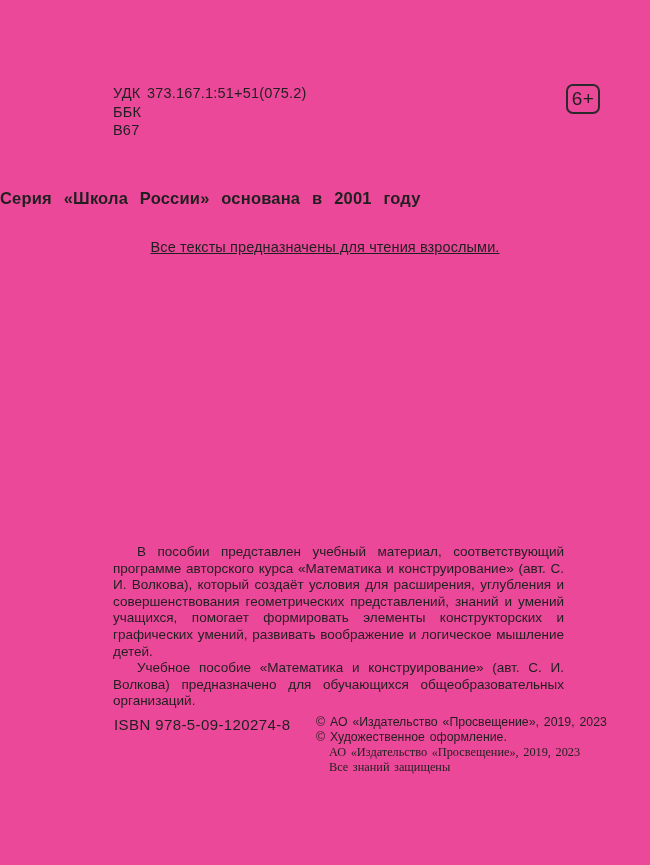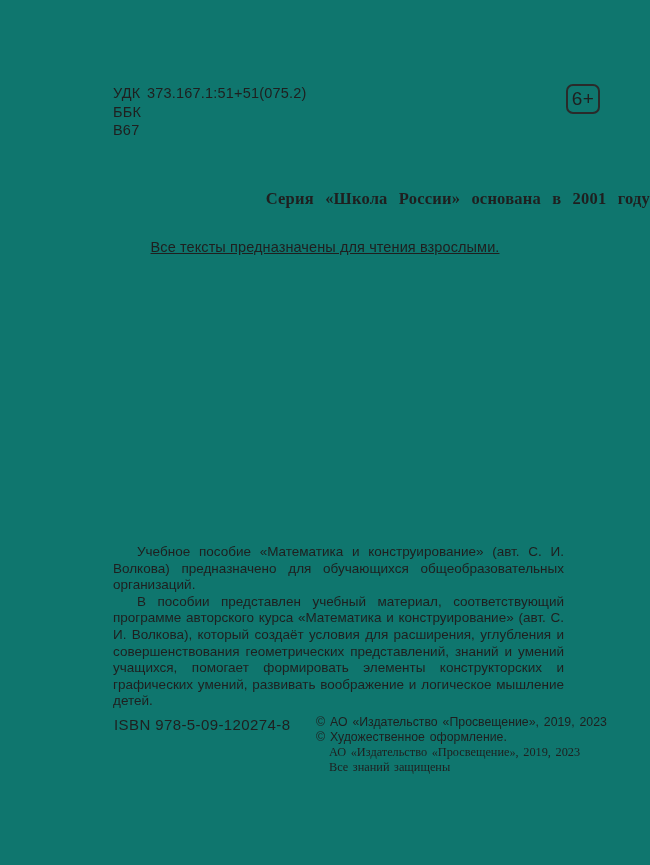--- a/index.html
+++ b/index.html
@@ -4,21 +4,21 @@
 <style>
   html, body {
     margin: 0;
     padding: 0;
     background: #ffffff;
   }
   .page {
     position: relative;
     width: 650px;
     height: 865px;
-    background: #0f766e;
+    background: #ec4899;
     color: #1f1f1f;
     font-family: "Liberation Sans", sans-serif;
     overflow: hidden;
   }
 
   
   .imprint-block {
     position: absolute;
     left: 113px;
     top: 84px;
@@ -46,22 +46,22 @@
     font-weight: 400;
     letter-spacing: 0.5px;
   }
 
   
   .series-note {
     position: absolute;
     left: 0;
     top: 189px;
     width: 100%;
-    text-align: right;
-    font-family: Liberation Serif, serif;
+    text-align: left;
+    font-family: Liberation Sans, sans-serif;
     font-weight: bold;
     font-size: 16.5px;
     word-spacing: 7px;
     letter-spacing: 0.2px;
   }
 
   
   .adult-note {
     position: absolute;
     left: 0;
@@ -123,22 +123,22 @@
     <span>В67</span>
   </div>
 
   <div class="age-badge">6+</div>
 
   <div class="series-note">Серия «Школа России» основана в 2001 году</div>
 
   <div class="adult-note">Все тексты предназначены для чтения взрослыми.</div>
 
   <div class="annotation">
+    <p>В пособии представлен учебный материал, соответствующий программе авторского курса «Математика и конструирование» (авт. С. И. Волкова), который создаёт условия для расширения, углубления и совершенствования геометрических представлений, знаний и умений учащихся, помогает формировать элементы конструкторских и графических умений, развивать воображение и логическое мышление детей.</p>
     <p>Учебное пособие «Математика и конструирование» (авт. С. И. Волкова) предназначено для обучающихся общеобразовательных организаций.</p>
-    <p>В пособии представлен учебный материал, соответствующий программе авторского курса «Математика и конструирование» (авт. С. И. Волкова), который создаёт условия для расширения, углубления и совершенствования геометрических представлений, знаний и умений учащихся, помогает формировать элементы конструкторских и графических умений, развивать воображение и логическое мышление детей.</p>
   </div>
 
   <div class="isbn">ISBN 978-5-09-120274-8</div>
 
   <div class="copyright-block">
     <div class="copyright-line">© АО «Издательство «Просвещение», 2019, 2023</div>
     <div class="copyright-line">© Художественное оформление.</div>
     <div class="copyright-line indented">АО «Издательство «Просвещение», 2019, 2023</div>
     <div class="copyright-line indented">Все знаний защищены</div>
   </div>

